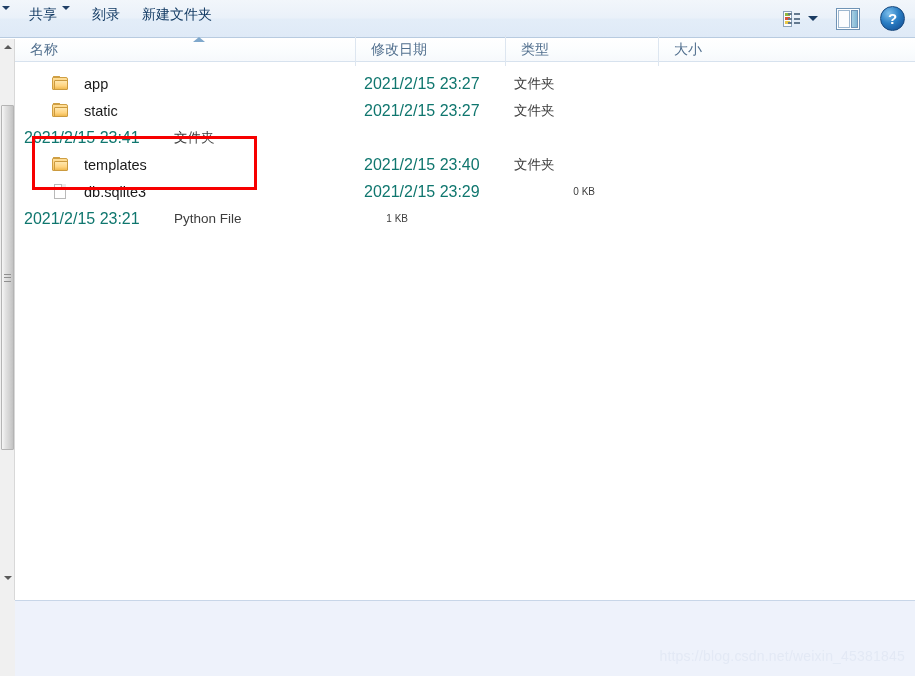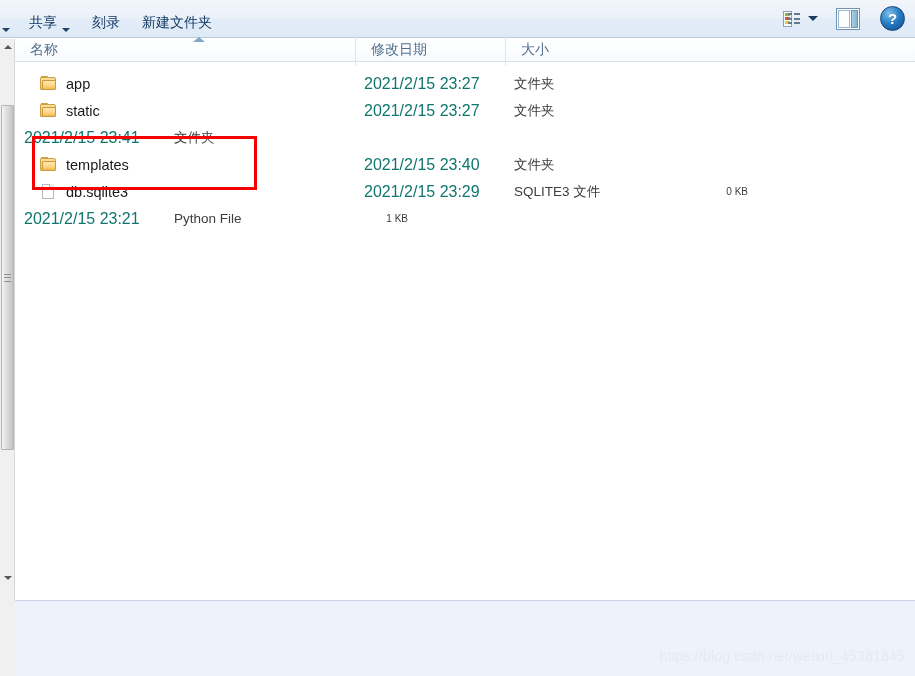--- a/index.html
+++ b/index.html
@@ -27,21 +27,21 @@
     align-items: center;
   }
   .tb-left {
     display: flex;
     align-items: center;
     height: 100%;
     padding-left: 2px;
   }
   .tb-item {
     display: flex;
-    align-items: flex-end;
+    align-items: flex-start;
     gap: 5px;
     height: 26px;
     padding: 0 11px;
     font-size: 14px;
     color: #123a63;
     white-space: nowrap;
     border-radius: 2px;
     cursor: default;
   }
   .tb-item.clip { padding-left: 0; padding-right: 8px; }
@@ -226,22 +226,22 @@
     display: flex;
     align-items: center;
     font-size: 14.5px;
     color: #1a1a1a;
     cursor: default;
   }
   .cell-name {
     width: 340px;
     display: flex;
     align-items: center;
-    gap: 9px;
-    padding-left: 24px;
+    gap: 15px;
+    padding-left: 36px;
     white-space: nowrap;
   }
   .cell-date {
     width: 150px;
     color: #0f766e;
     font-size: 16px;
     padding-left: 8px;
     white-space: nowrap;
   }
   .cell-type {
@@ -417,20 +417,23 @@
   </div>
 
   <div class="col-header">
     <div class="col col-name">
       <span>名称</span>
       <span class="sort-tri"></span>
     </div>
     <div class="col col-date">
       <span>修改日期</span>
     </div>
+    <div class="col col-type">
+      <span>类型</span>
+    </div>
     <div class="col col-size">
       <span>大小</span>
     </div>
   </div>
 
   <div class="scrollbar">
     <div class="sb-arrow up">
       <span class="sb-tri-up"></span>
     </div>
     <div class="sb-thumb">
@@ -497,21 +500,20 @@
 
     <div class="row">
       <div class="cell-name">
         <span class="ic ic-doc">
           <span class="d-page"></span>
             <span class="d-fold"></span>
         </span>
         <span>db.sqlite3</span>
       </div>
       <div class="cell-date">2021/2/15 23:29</div>
-      <div class="cell-type">SQLITE3 文件</div>
       <div class="cell-size">0 KB</div>
     </div>
 
     <div class="row">
       <div class="cell-date">2021/2/15 23:21</div>
       <div class="cell-type">Python File</div>
       <div class="cell-size">1 KB</div>
     </div>
 
   </div>

